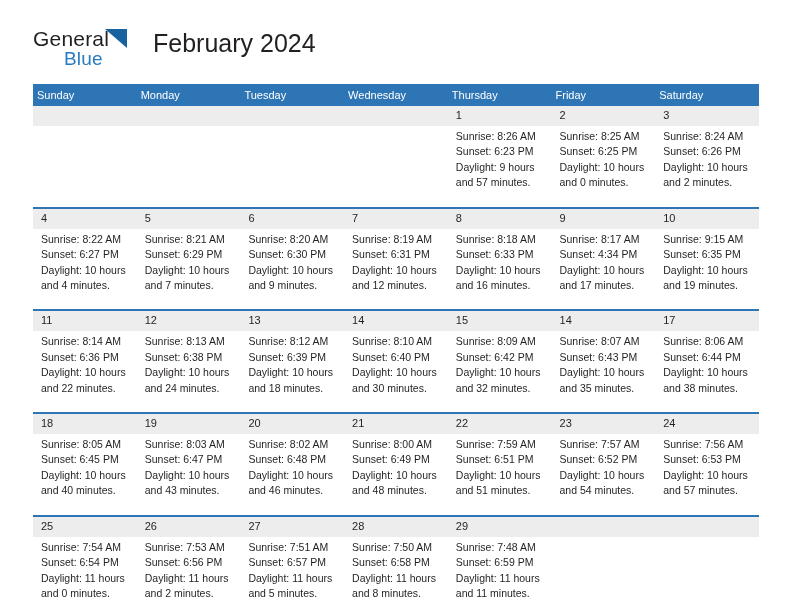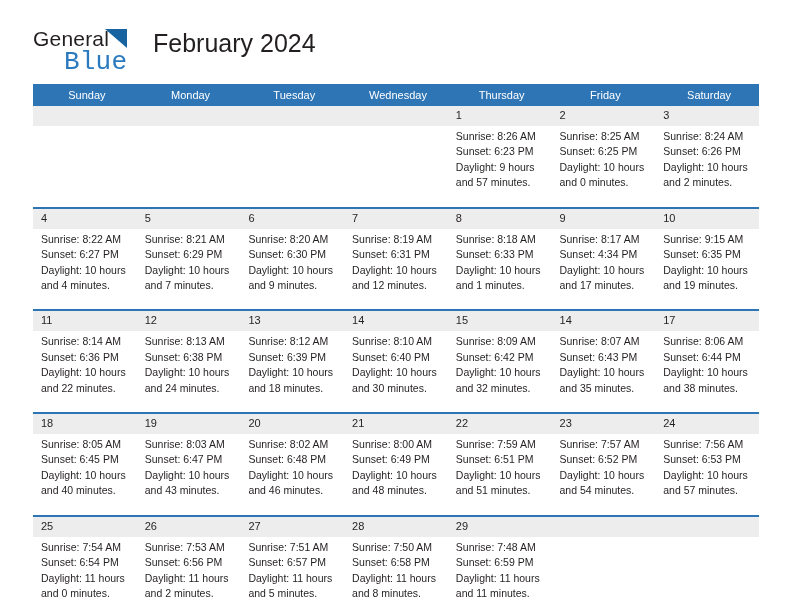--- a/index.html
+++ b/index.html
@@ -43,24 +43,23 @@
     left: 0;
     top: 0;
     font-size: 21px;
     letter-spacing: .2px;
     color: #231f20;
   }
   .logo-blue {
     position: absolute;
     left: 31px;
     top: 21px;
-    font-size: 26px;
+    font-size: 19px;
     letter-spacing: .2px;
     color: #2a7ac0;
-    font-family: Liberation Mono, monospace;
   }
   .logo-tri {
     position: absolute;
     left: 72px;
     top: 1px;
     width: 0;
     height: 0;
     border-top: 19px solid #18639f;
     border-left: 22px solid transparent;
   }
@@ -86,21 +85,21 @@
     margin-top: 12px;
     width: 726px;
     border-collapse: collapse;
     table-layout: fixed;
   }
   .calendar th {
     background: #2e75b6;
     color: #ffffff;
     font-weight: normal;
     font-size: 11px;
-    text-align: center;
+    text-align: left;
     padding: 5px 0 5px 4px;
     height: 12px;
     border: 0;
   }
   .calendar td {
     vertical-align: top;
     padding: 0;
     border: 0;
     border-top: 2px solid #2e75b6;
     height: 78px;
@@ -243,21 +242,21 @@
               <div>Daylight: 10 hours</div>
               <div>and 12 minutes.</div>
             </div>
           </td>
           <td class="">
             <div class="daynum">8</div>
             <div class="details">
               <div>Sunrise: 8:18 AM</div>
               <div>Sunset: 6:33 PM</div>
               <div>Daylight: 10 hours</div>
-              <div>and 1 minutes.</div>
+              <div>and 16 minutes.</div>
             </div>
           </td>
           <td class="">
             <div class="daynum">9</div>
             <div class="details">
               <div>Sunrise: 8:17 AM</div>
               <div>Sunset: 4:34 PM</div>
               <div>Daylight: 10 hours</div>
               <div>and 17 minutes.</div>
             </div>

